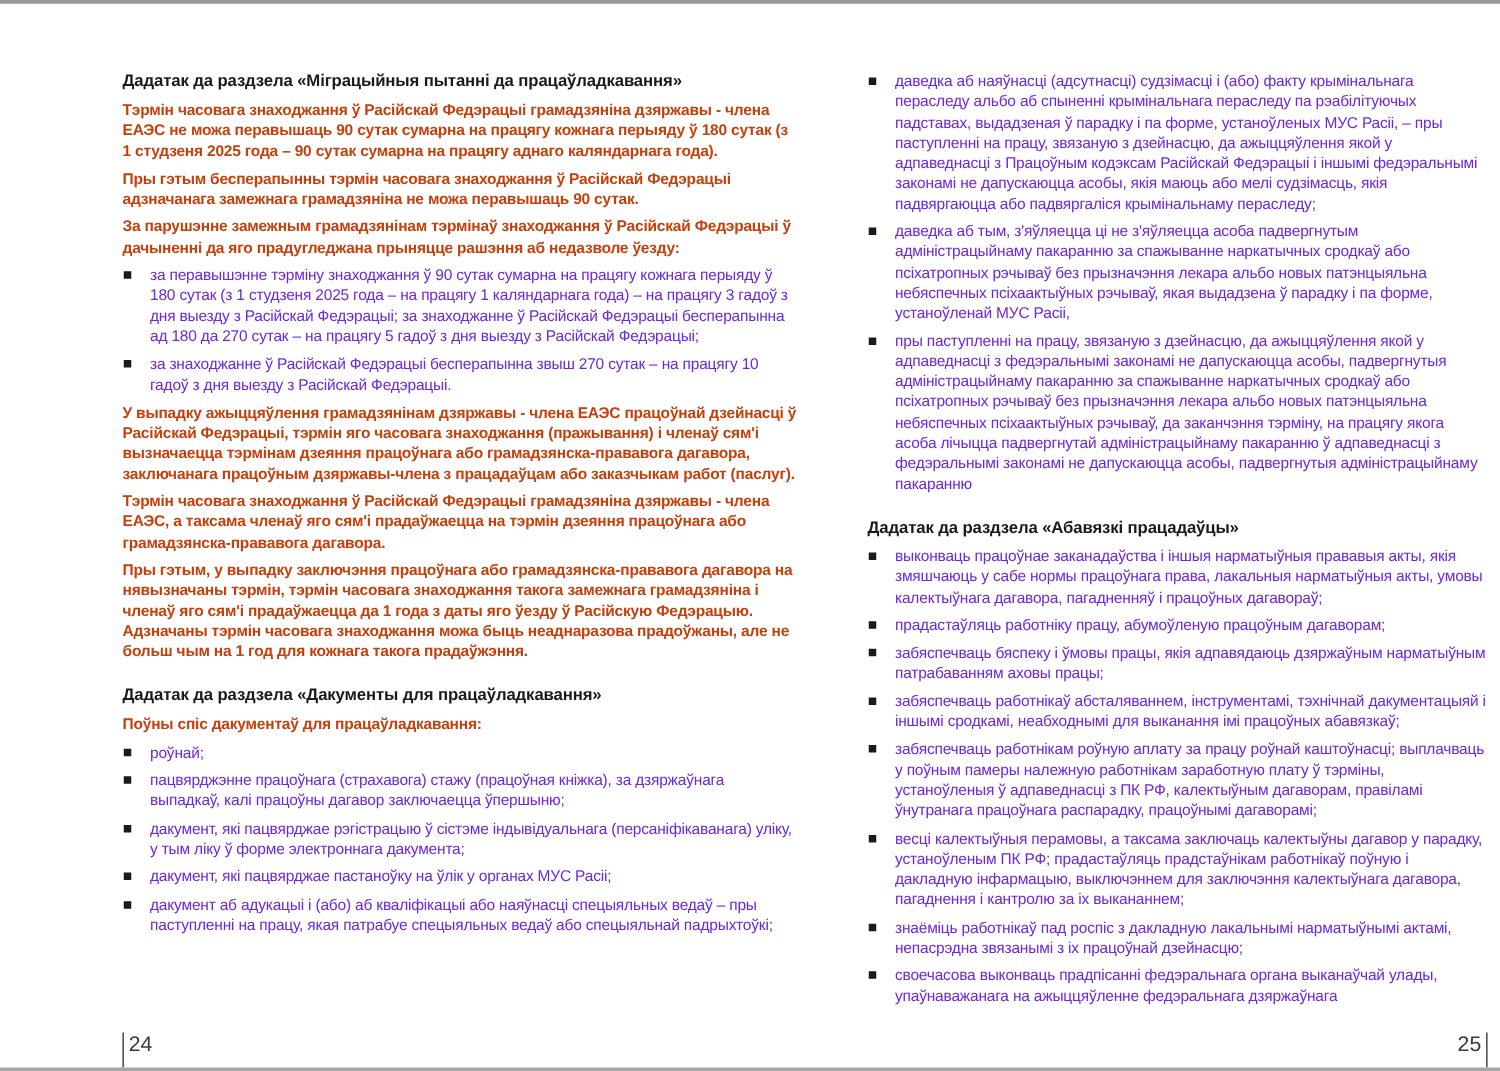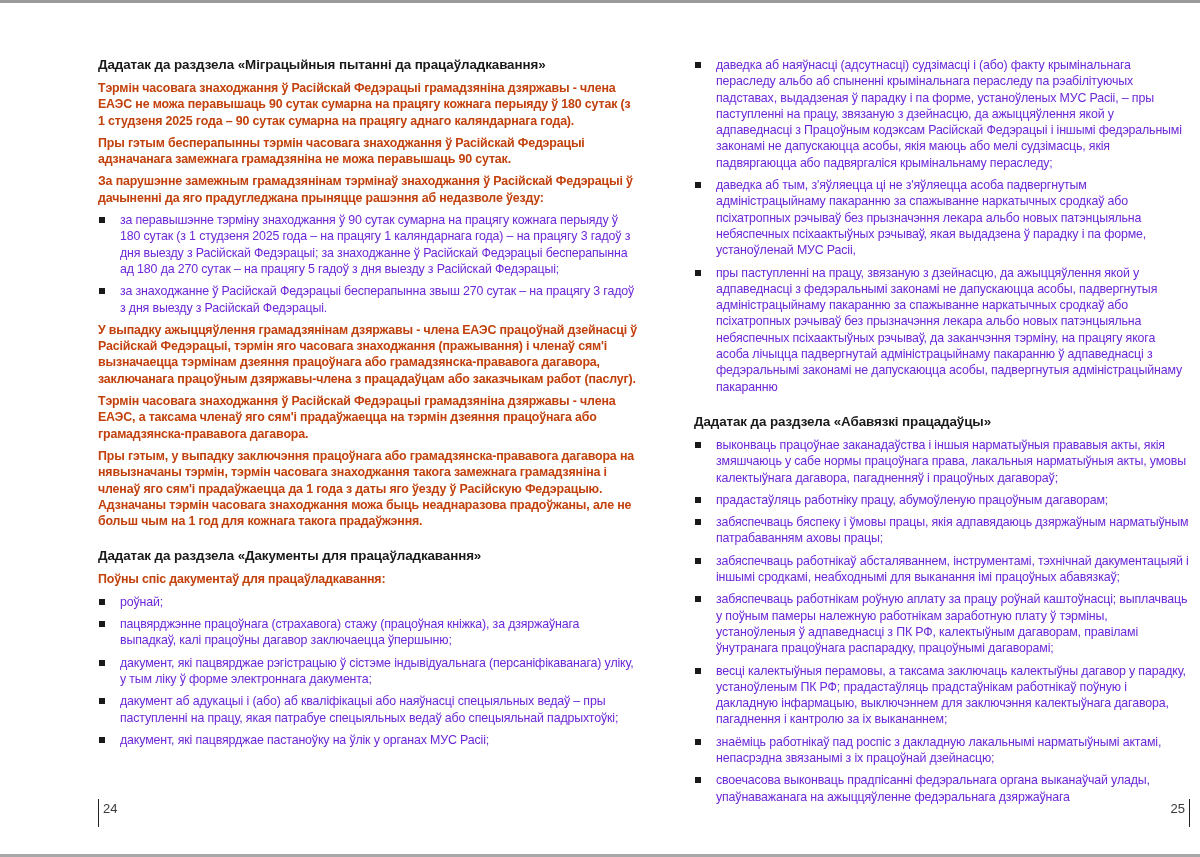--- a/index.html
+++ b/index.html
@@ -79,22 +79,22 @@
     left: 1px;
     top: 5px;
     width: 6px;
     height: 6px;
     background: #1a1a1a;
   }
   .section-gap { height: 12px; }
 
   .page-num {
     position: absolute;
-    top: 799px;
-    font-size: 13px;
+    top: 826px;
+    font-size: 17px;
     color: #3a3a3a;
     line-height: 20px;
   }
   .page-num.left-num {
     left: 0;
     padding-left: 4px;
     border-left: 1.5px solid #222;
     height: 28px;
     box-sizing: border-box;
   }
@@ -113,36 +113,36 @@
 <div class="top-bar"></div>
 
 <div class="page left">
   <div class="content">
     <h2>Дадатак да раздзела «Міграцыйныя пытанні да працаўладкавання»</h2>
     <p>Тэрмін часовага знаходжання ў Расійскай Федэрацыі грамадзяніна дзяржавы - члена ЕАЭС не можа перавышаць 90 сутак сумарна на працягу кожнага перыяду ў 180 сутак (з 1 студзеня 2025 года – 90 сутак сумарна на працягу аднаго каляндарнага года).</p>
     <p>Пры гэтым бесперапынны тэрмін часовага знаходжання ў Расійскай Федэрацыі адзначанага замежнага грамадзяніна не можа перавышаць 90 сутак.</p>
     <p>За парушэнне замежным грамадзянінам тэрмінаў знаходжання ў Расійскай Федэрацыі ў дачыненні да яго прадугледжана прыняцце рашэння аб недазволе ўезду:</p>
     <ul>
       <li><span class="bullet"></span><span>за перавышэнне тэрміну знаходжання ў 90 сутак сумарна на працягу кожнага перыяду ў 180 сутак (з 1 студзеня 2025 года – на працягу 1 каляндарнага года) – на працягу 3 гадоў з дня выезду з Расійскай Федэрацыі; за знаходжанне ў Расійскай Федэрацыі бесперапынна ад 180 да 270 сутак – на працягу 5 гадоў з дня выезду з Расійскай Федэрацыі;</span></li>
-      <li><span class="bullet"></span><span>за знаходжанне ў Расійскай Федэрацыі бесперапынна звыш 270 сутак – на працягу 3 гадоў з дня выезду з Расійскай Федэрацыі.</span></li>
+      <li><span class="bullet"></span><span>за знаходжанне ў Расійскай Федэрацыі бесперапынна звыш 270 сутак – на працягу 10 гадоў з дня выезду з Расійскай Федэрацыі.</span></li>
     </ul>
     <p>У выпадку ажыццяўлення грамадзянінам дзяржавы - члена ЕАЭС працоўнай дзейнасці ў Расійскай Федэрацыі, тэрмін яго часовага знаходжання (пражывання) і членаў сям'і вызначаецца тэрмінам дзеяння працоўнага або грамадзянска-прававога дагавора, заключанага працоўным дзяржавы-члена з працадаўцам або заказчыкам работ (паслуг).</p>
     <p>Тэрмін часовага знаходжання ў Расійскай Федэрацыі грамадзяніна дзяржавы - члена ЕАЭС, а таксама членаў яго сям'і прадаўжаецца на тэрмін дзеяння працоўнага або грамадзянска-прававога дагавора.</p>
     <p>Пры гэтым, у выпадку заключэння працоўнага або грамадзянска-прававога дагавора на нявызначаны тэрмін, тэрмін часовага знаходжання такога замежнага грамадзяніна і членаў яго сям'і прадаўжаецца да 1 года з даты яго ўезду ў Расійскую Федэрацыю. Адзначаны тэрмін часовага знаходжання можа быць неаднаразова прадоўжаны, але не больш чым на 1 год для кожнага такога прадаўжэння.</p>
 
     <div class="section-gap"></div>
 
     <h2>Дадатак да раздзела «Дакументы для працаўладкавання»</h2>
     <p>Поўны спіс дакументаў для працаўладкавання:</p>
     <ul>
       <li><span class="bullet"></span><span>роўнай;</span></li>
       <li><span class="bullet"></span><span>пацвярджэнне працоўнага (страхавога) стажу (працоўная кніжка), за дзяржаўнага выпадкаў, калі працоўны дагавор заключаецца ўпершыню;</span></li>
       <li><span class="bullet"></span><span>дакумент, які пацвярджае рэгістрацыю ў сістэме індывідуальнага (персаніфікаванага) уліку, у тым ліку ў форме электроннага дакумента;</span></li>
+      <li><span class="bullet"></span><span>дакумент, які пацвярджае пастаноўку на ўлік у органах МУС Расіі;</span></li>
       <li><span class="bullet"></span><span>дакумент аб адукацыі і (або) аб кваліфікацыі або наяўнасці спецыяльных ведаў – пры паступленні на працу, якая патрабуе спецыяльных ведаў або спецыяльнай падрыхтоўкі;</span></li>
-      <li><span class="bullet"></span><span>дакумент, які пацвярджае пастаноўку на ўлік у органах МУС Расіі;</span></li>
     </ul>
   </div>
   <div class="page-num left-num">24</div>
 </div>
 
 <div class="page right">
   <div class="content">
     <ul>
       <li><span class="bullet"></span><span>даведка аб наяўнасці (адсутнасці) судзімасці і (або) факту крымінальнага пераследу альбо аб спыненні крымінальнага пераследу па рэабілітуючых падставах, выдадзеная ў парадку і па форме, устаноўленых МУС Расіі, – пры паступленні на працу, звязаную з дзейнасцю, да ажыццяўлення якой у адпаведнасці з Працоўным кодэксам Расійскай Федэрацыі і іншымі федэральнымі законамі не дапускаюцца асобы, якія маюць або мелі судзімасць, якія падвяргаюцца або падвяргаліся крымінальнаму пераследу;</span></li>
       <li><span class="bullet"></span><span>даведка аб тым, з'яўляецца ці не з'яўляецца асоба падвергнутым адміністрацыйнаму пакаранню за спажыванне наркатычных сродкаў або псіхатропных рэчываў без прызначэння лекара альбо новых патэнцыяльна небяспечных псіхаактыўных рэчываў, якая выдадзена ў парадку і па форме, устаноўленай МУС Расіі,</span></li>

